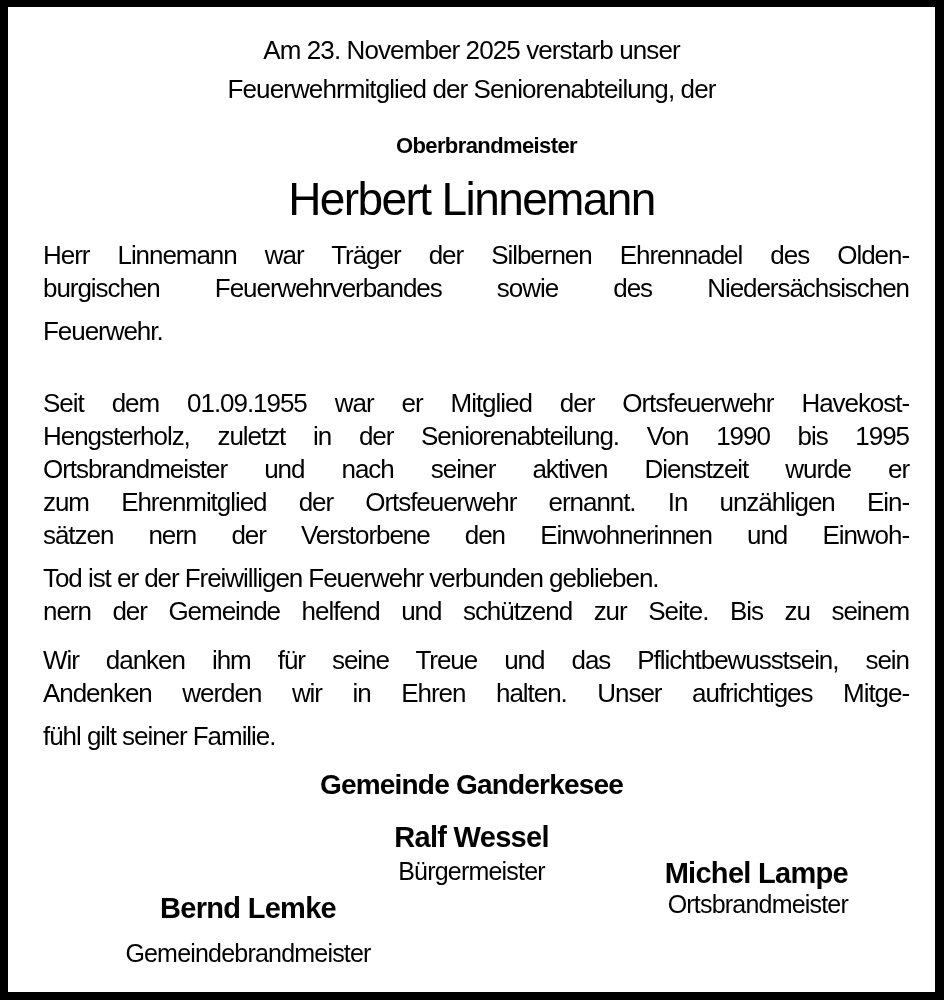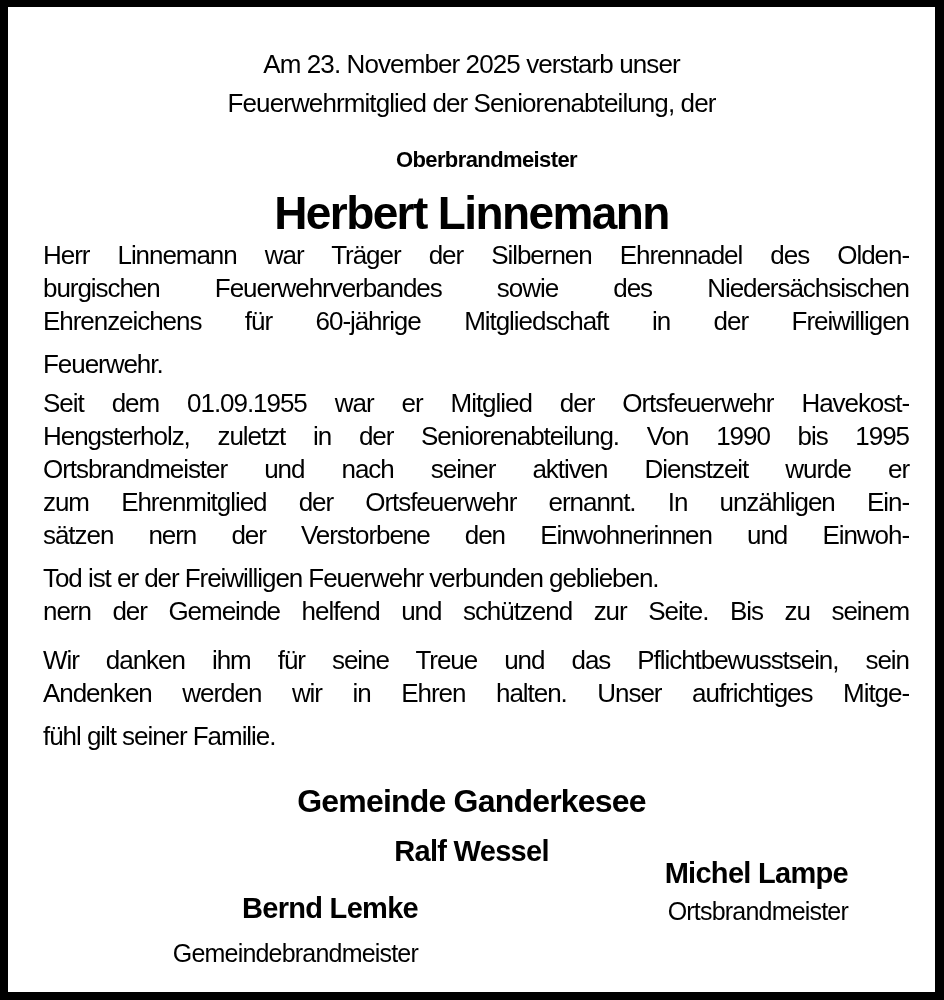--- a/index.html
+++ b/index.html
@@ -5,47 +5,46 @@
     html, body { margin: 0; padding: 0; background: #000; }
     body { width: 944px; height: 1000px; overflow: hidden; }
     .frame {
       position: absolute; left: 0; top: 0; width: 944px; height: 1000px;
       box-sizing: border-box; background: #fff;
       border-left: 8px solid #000; border-top: 7px solid #000;
       border-right: 9px solid #000; border-bottom: 8px solid #000;
       font-family: "Liberation Sans", sans-serif; color: #000;
     }
     .line { position: absolute; left: 0; right: 0; white-space: nowrap; }
-    .center { text-align: center; margin-top: 14px; }
+    .center { text-align: center; }
     .intro { font-size: 26px; letter-spacing: -0.9px; }
     .rank { font-size: 22px; font-weight: bold; letter-spacing: -0.6px; }
-    .name { font-size: 46px; font-weight: bold; letter-spacing: -1.6px; }
+    .name { font-size: 46px; font-weight: normal; letter-spacing: -1.6px; }
     .body-block { position: absolute; left: 35px; width: 866px; font-size: 26px; line-height: 33px; letter-spacing: -1.05px; }
     .jl { display: block; text-align: justify; text-align-last: justify; white-space: nowrap; height: 33px; }
     .jl.last { text-align-last: left; margin-top: 10px; }
-    .org { font-size: 32px; font-weight: bold; letter-spacing: -0.8px; }
+    .org { font-size: 28px; font-weight: bold; letter-spacing: -0.8px; }
     .sig-name { font-size: 29px; font-weight: bold; letter-spacing: -0.7px; }
     .sig-role { font-size: 25px; letter-spacing: -0.8px; }
     .col { position: absolute; text-align: center; white-space: nowrap; }
   </style>
 </head>
 <body>
 
 <div class="frame">
 
   <div class="line center intro" style="top:28px;">Am 23. November 2025 verstarb unser</div>
   <div class="line center intro" style="top:67px;">Feuerwehrmitglied der Seniorenabteilung, der</div>
 
   <div class="line center rank" style="top:126px;padding-left:30px;">Oberbrandmeister</div>
   <div class="line center name" style="top:165px;">Herbert Linnemann</div>
 
   <div class="body-block" style="top:232px;">
     <span class="jl">Herr Linnemann war Träger der Silbernen Ehrennadel des Olden-</span>
     <span class="jl">burgischen Feuerwehrverbandes sowie des Niedersächsischen</span>
-    <span class="jl">Ehrenzeichens für 60-jährige Mitgliedschaft in der Freiwilligen</span>
     <span class="jl last">Feuerwehr.</span>
   </div>
 
   <div class="body-block" style="top:380px;">
     <span class="jl">Seit dem 01.09.1955 war er Mitglied der Ortsfeuerwehr Havekost-</span>
     <span class="jl">Hengsterholz, zuletzt in der Seniorenabteilung. Von 1990 bis 1995</span>
     <span class="jl">Ortsbrandmeister und nach seiner aktiven Dienstzeit wurde er</span>
     <span class="jl">zum Ehrenmitglied der Ortsfeuerwehr ernannt. In unzähligen Ein-</span>
     <span class="jl">sätzen nern der Verstorbene den Einwohnerinnen und Einwoh-</span>
     <span class="jl last">Tod ist er der Freiwilligen Feuerwehr verbunden geblieben.</span>
@@ -54,24 +53,25 @@
 
   <div class="body-block" style="top:637px;">
     <span class="jl">Wir danken ihm für seine Treue und das Pflichtbewusstsein, sein</span>
     <span class="jl">Andenken werden wir in Ehren halten. Unser aufrichtiges Mitge-</span>
     <span class="jl last">fühl gilt seiner Familie.</span>
   </div>
 
   <div class="line center org" style="top:762px;">Gemeinde Ganderkesee</div>
 
   <div class="line center sig-name" style="top:814px;">Ralf Wessel</div>
+  <div class="line center sig-role" style="top:850px;">Bürgermeister</div>
 
-  <div class="col" style="left:70px; width:340px; top:885px;text-align:right;">
+  <div class="col" style="left:70px; width:340px; top:885px;">
     <div class="sig-name">Bernd Lemke</div>
     <div class="sig-role" style="margin-top:14px;">Gemeindebrandmeister</div>
   </div>
 
   <div class="col" style="left:500px; width:340px; top:850px;text-align:right;">
     <div class="sig-name">Michel Lampe</div>
-    <div class="sig-role" style="margin-top:7px;">Ortsbrandmeister</div>
+    <div class="sig-role" style="">Ortsbrandmeister</div>
   </div>
 
 </div>
 
 </body></html>

